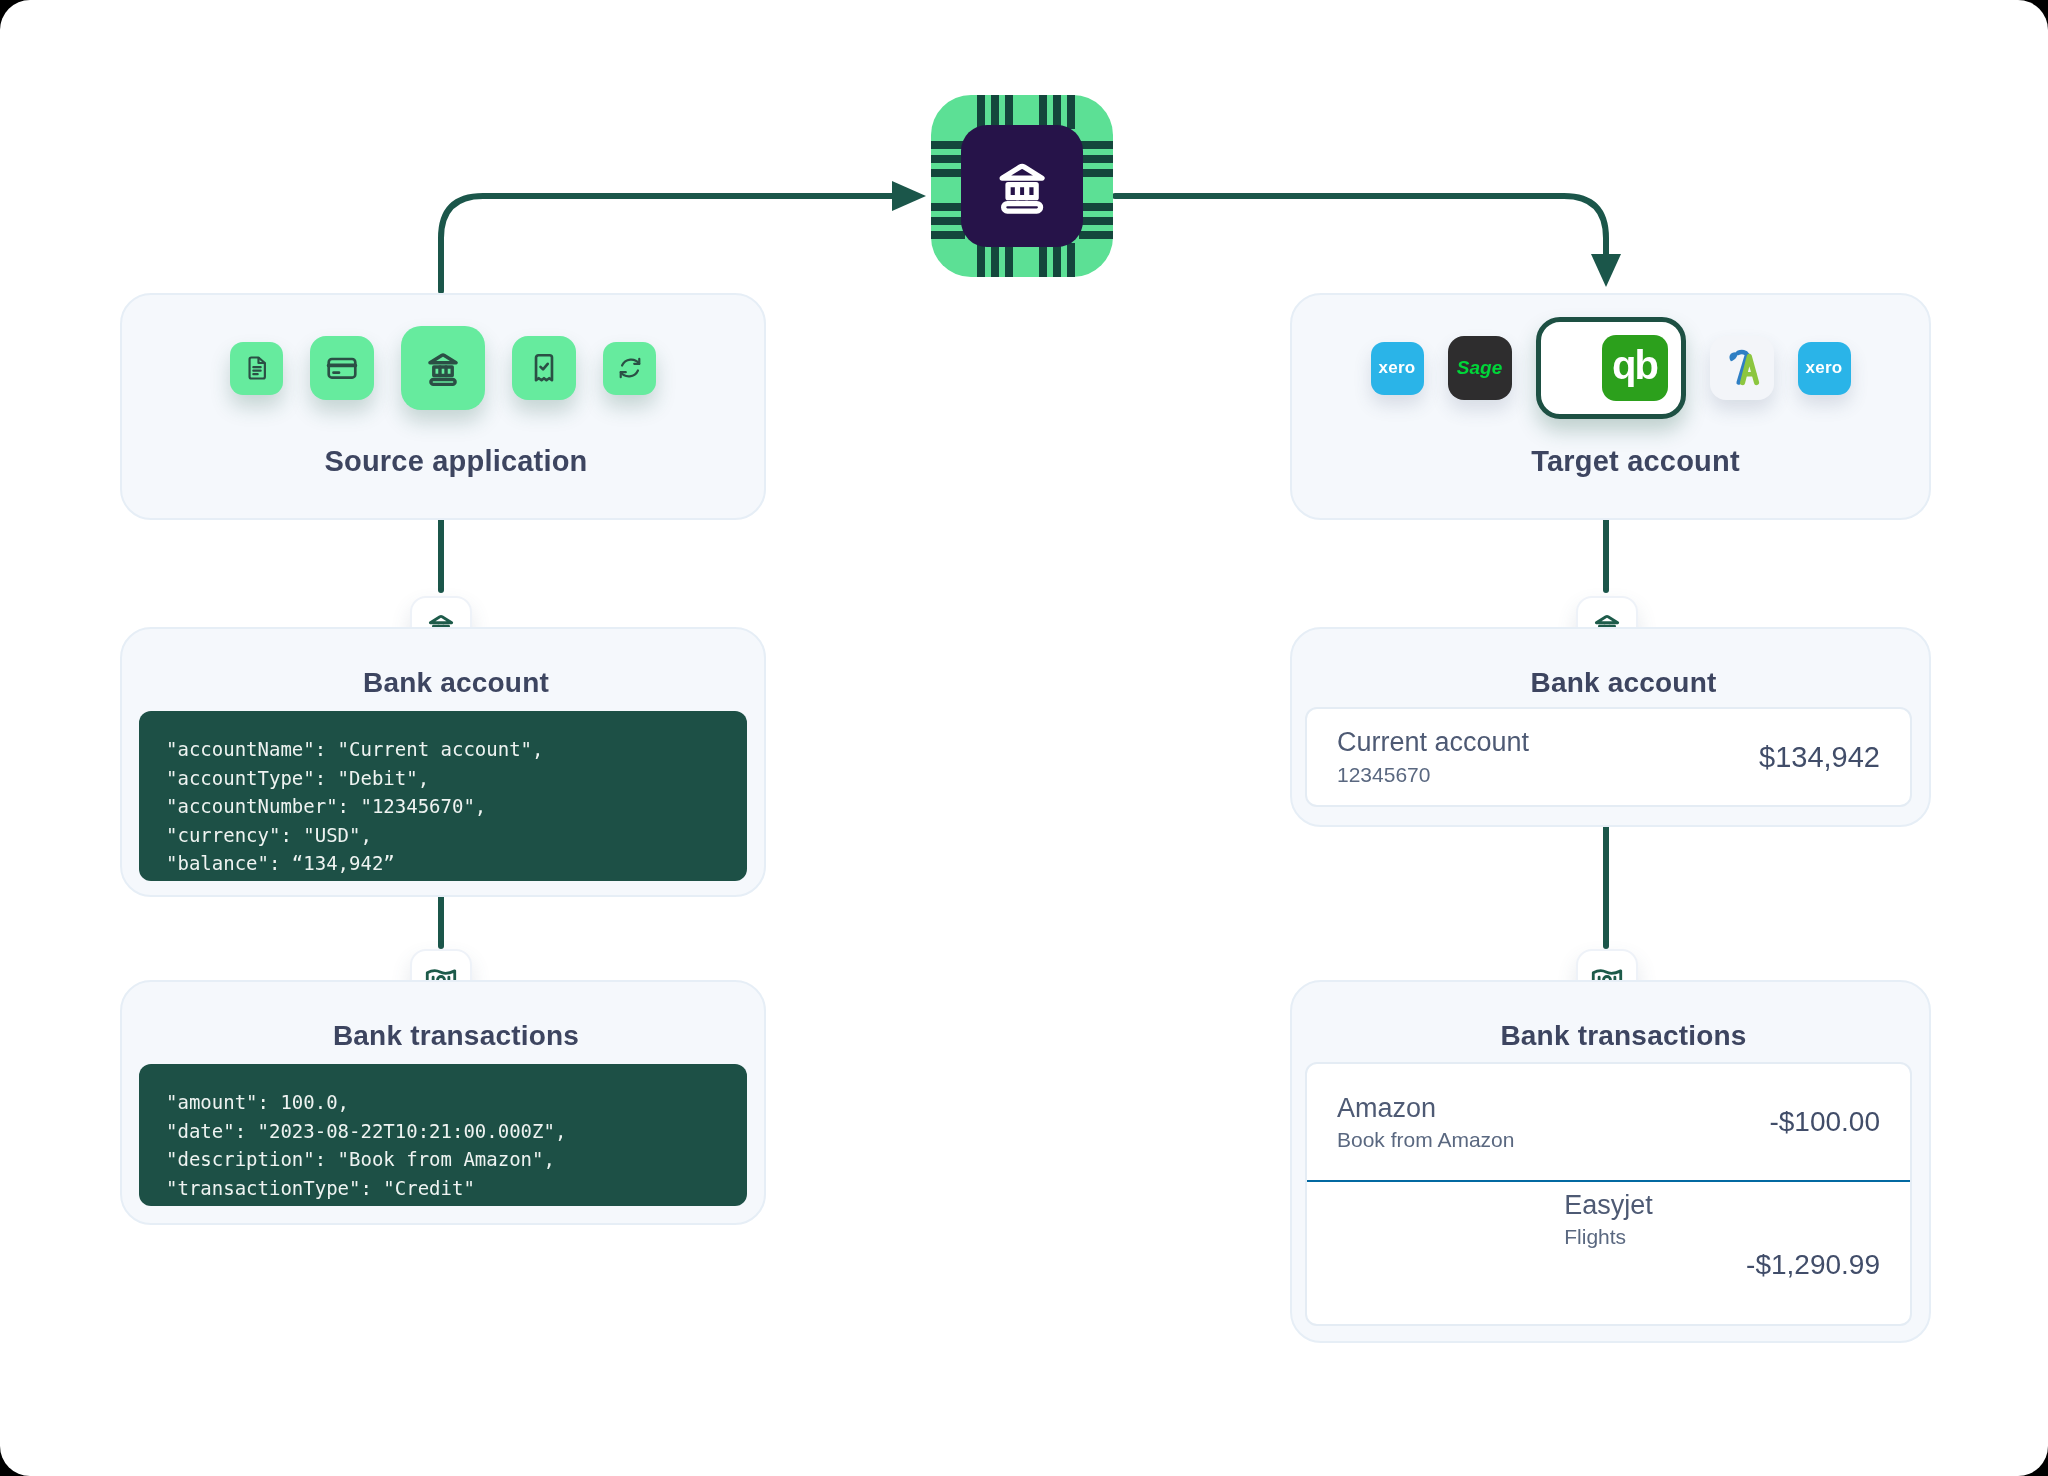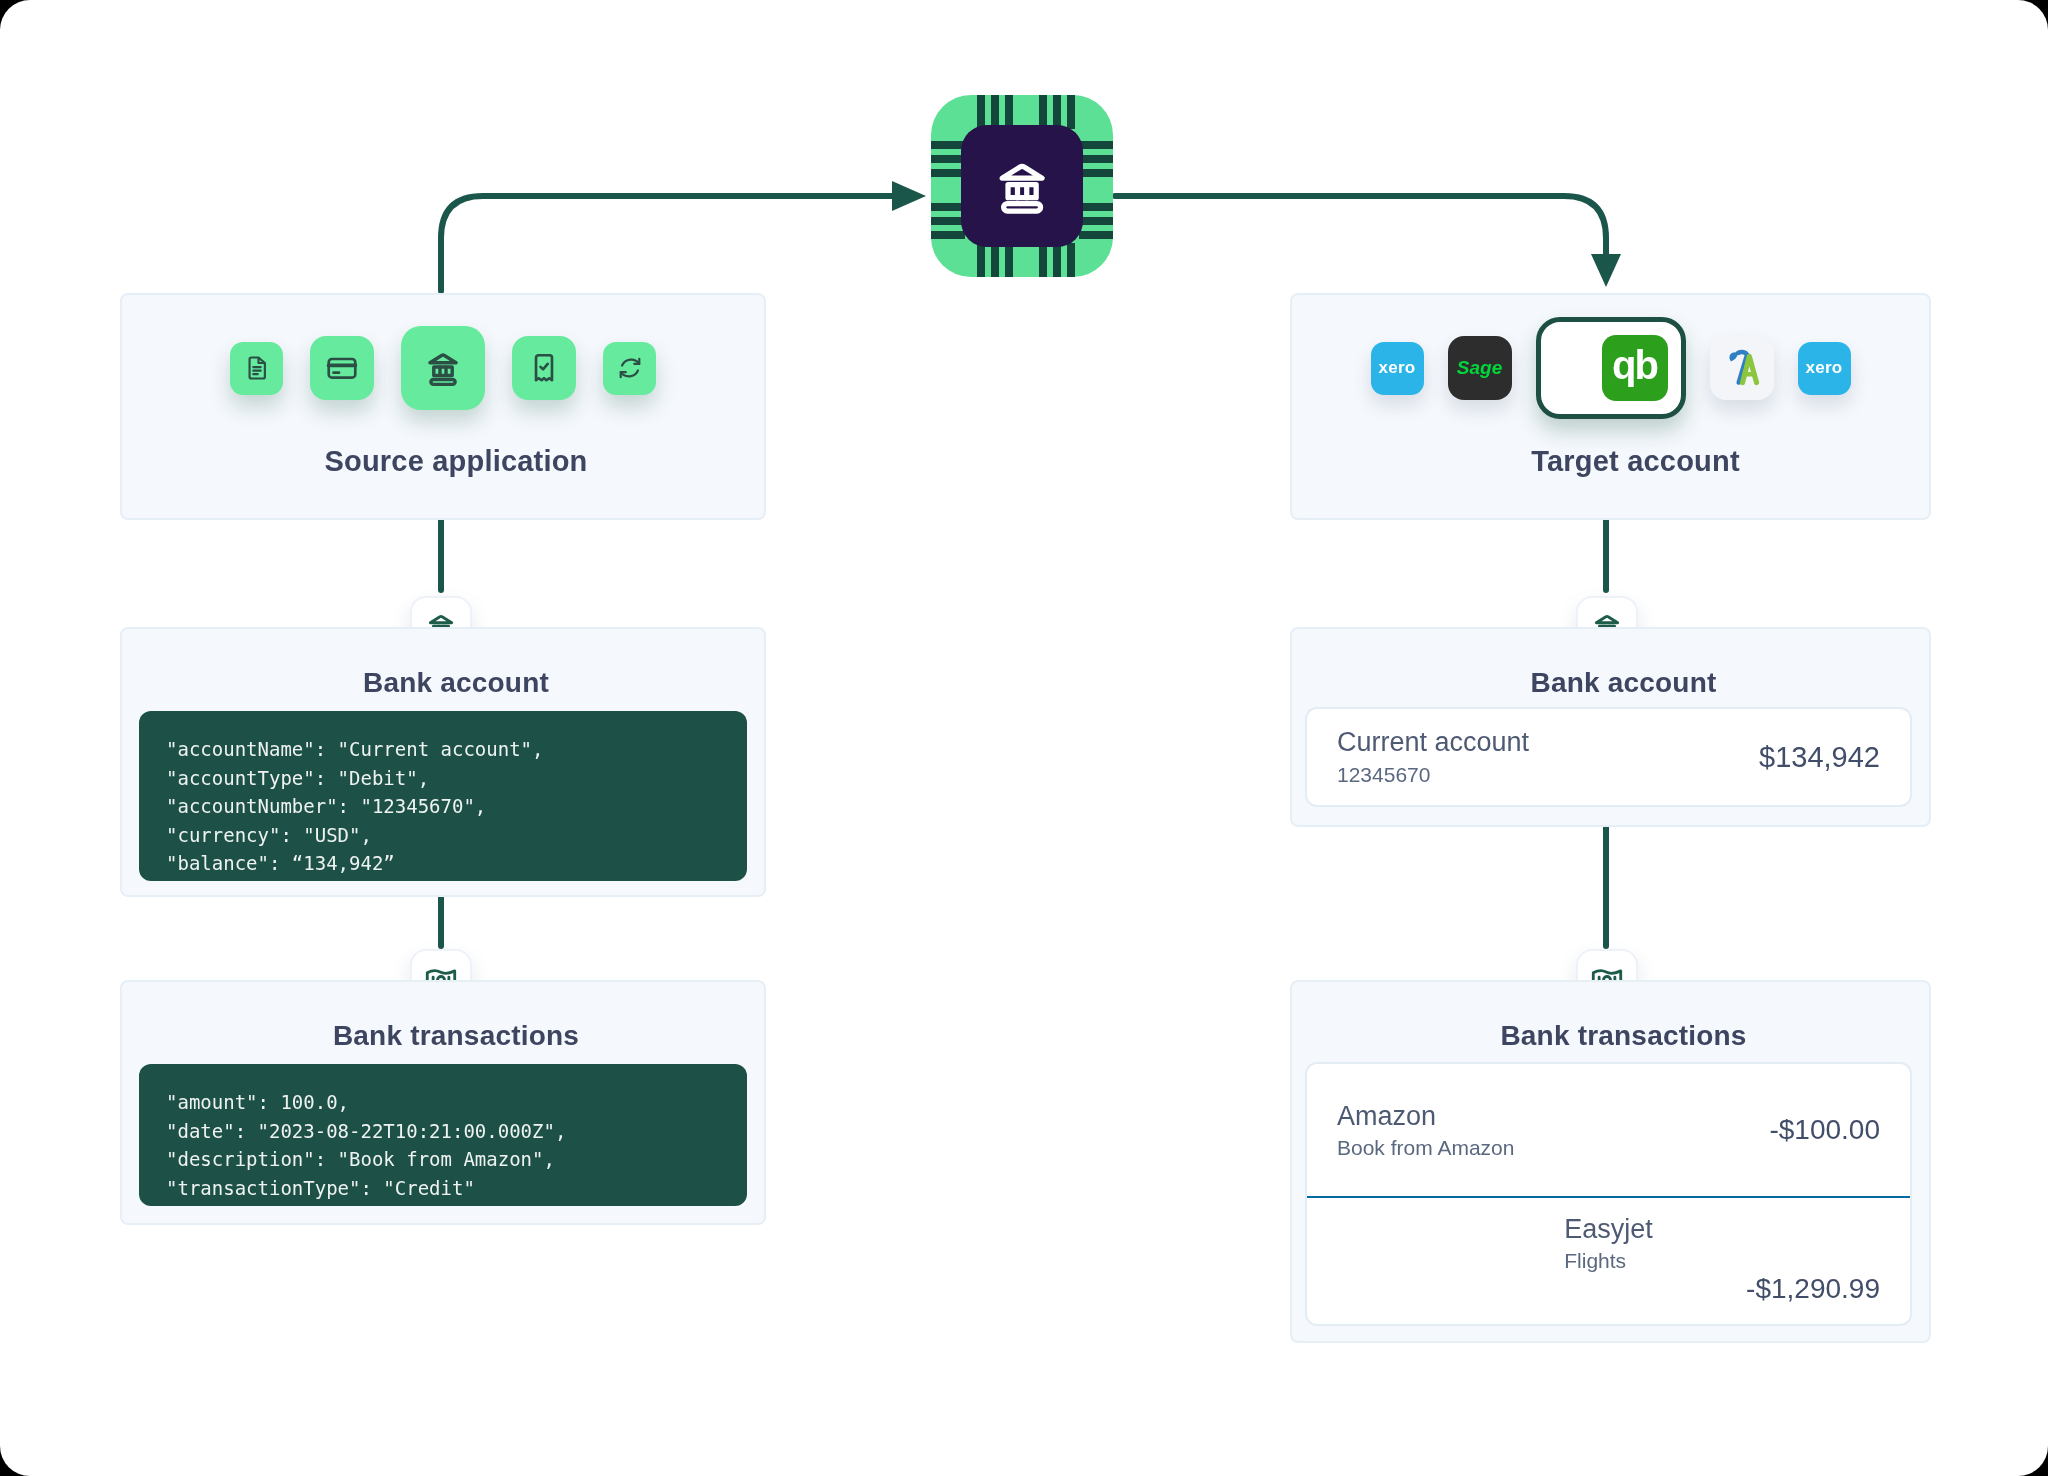--- a/index.html
+++ b/index.html
@@ -2,21 +2,21 @@
 <html><head>
 <meta charset="utf-8">
 <style>
   html,body{margin:0;padding:0;background:#000;}
   .canvas{
     position:relative;width:2048px;height:1476px;background:#ffffff;
     border-radius:30px;overflow:hidden;
     font-family:"Liberation Sans",sans-serif;
   }
   .box{
-    position:absolute;background:#f5f8fc;border:2px solid #e6eef6;border-radius:8px;
+    position:absolute;background:#f5f8fc;border:2px solid #e6eef6;border-radius:31px;
   }
   .box-title{
     position:absolute;left:0;right:0;text-align:center;
     font-size:29px;font-weight:700;color:#3d4560;letter-spacing:.2px;margin-left:26px;
   }
   
   .wires{position:absolute;left:0;top:0;pointer-events:none;}
   
   .tile-row{position:absolute;left:0;right:0;display:flex;justify-content:center;align-items:center;gap:27px;}
   .tile{
@@ -54,21 +54,21 @@
   .code{
     position:absolute;left:17px;right:17px;background:#1d5046;border-radius:12px;
     color:#eef3f1;font-family:"DejaVu Sans Mono",monospace;font-size:19px;
     padding:24px 10px 0 27px;box-sizing:border-box;
   }
   .code .ln{line-height:28.6px;white-space:pre;}
   
   .wcard{
     position:absolute;background:#fff;border:2px solid #e4ecf4;border-radius:12px;box-sizing:border-box;
   }
-  .acct-row,.txn-row{display:flex;align-items:center;padding:16px 30px;}
+  .acct-row,.txn-row{display:flex;align-items:center;padding:8px 30px;}
   .acct-name{font-size:27px;color:#4e5a74;}
   .acct-sub{font-size:21px;color:#5a6880;margin-top:5px;}
   .acct-amt{margin-left:auto;font-size:29px;color:#414d69;}
   .txn-row{height:100px;}
   .txn-row + .txn-row{border-top:2px solid #0369a1;flex-direction:column;}
   .txn-name{font-size:27px;color:#4e5a74;}
   .txn-sub{font-size:21px;color:#5a6880;margin-top:4px;}
   .txn-amt{margin-left:auto;font-size:28px;color:#414d69;}
   .chip{position:absolute;left:931px;top:95px;width:182px;height:182px;}
 </style>

